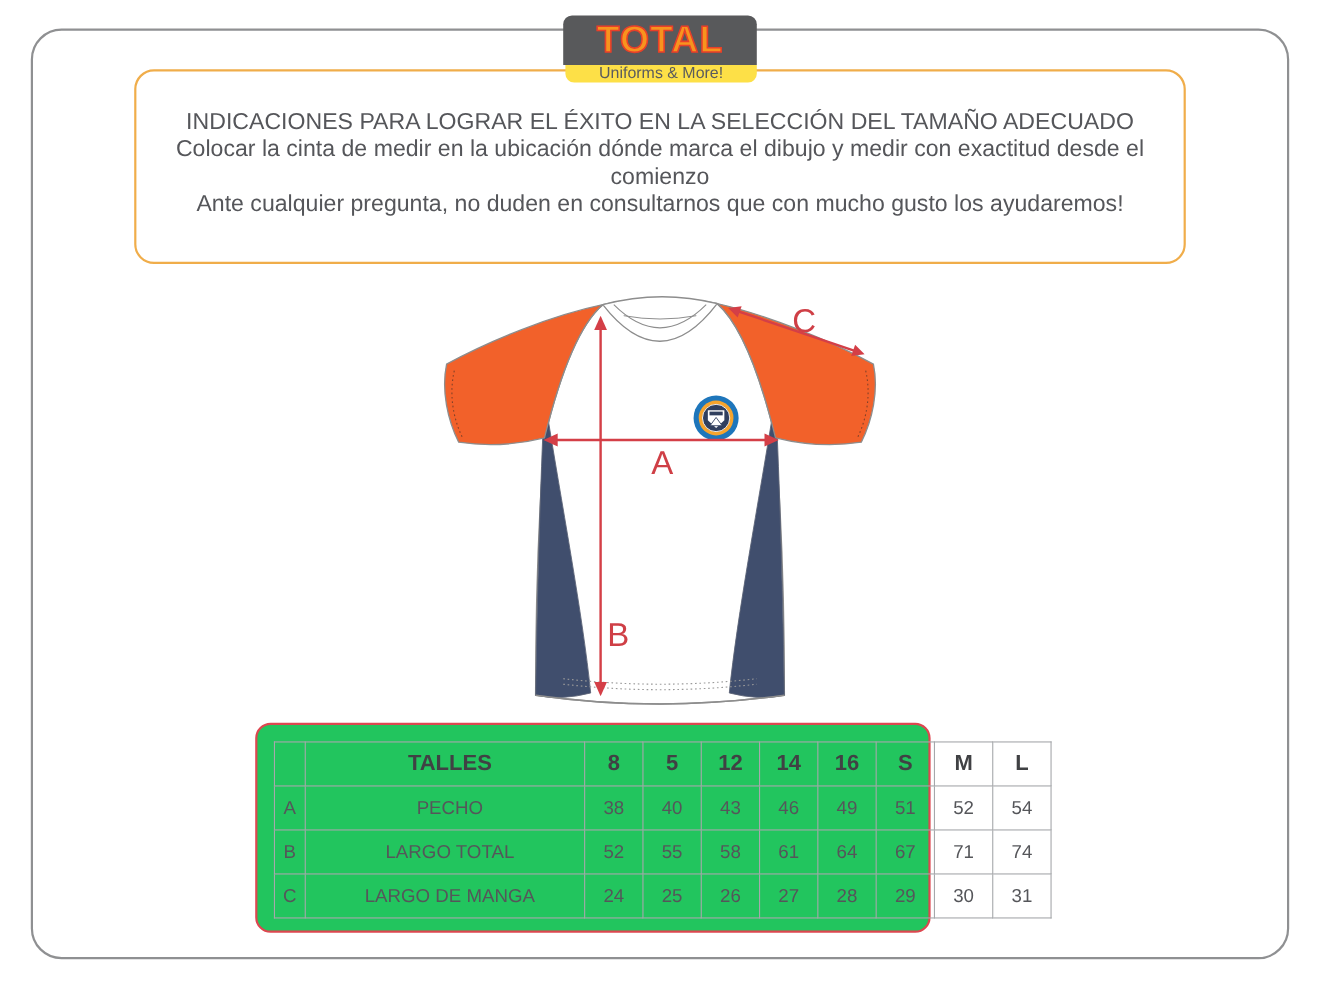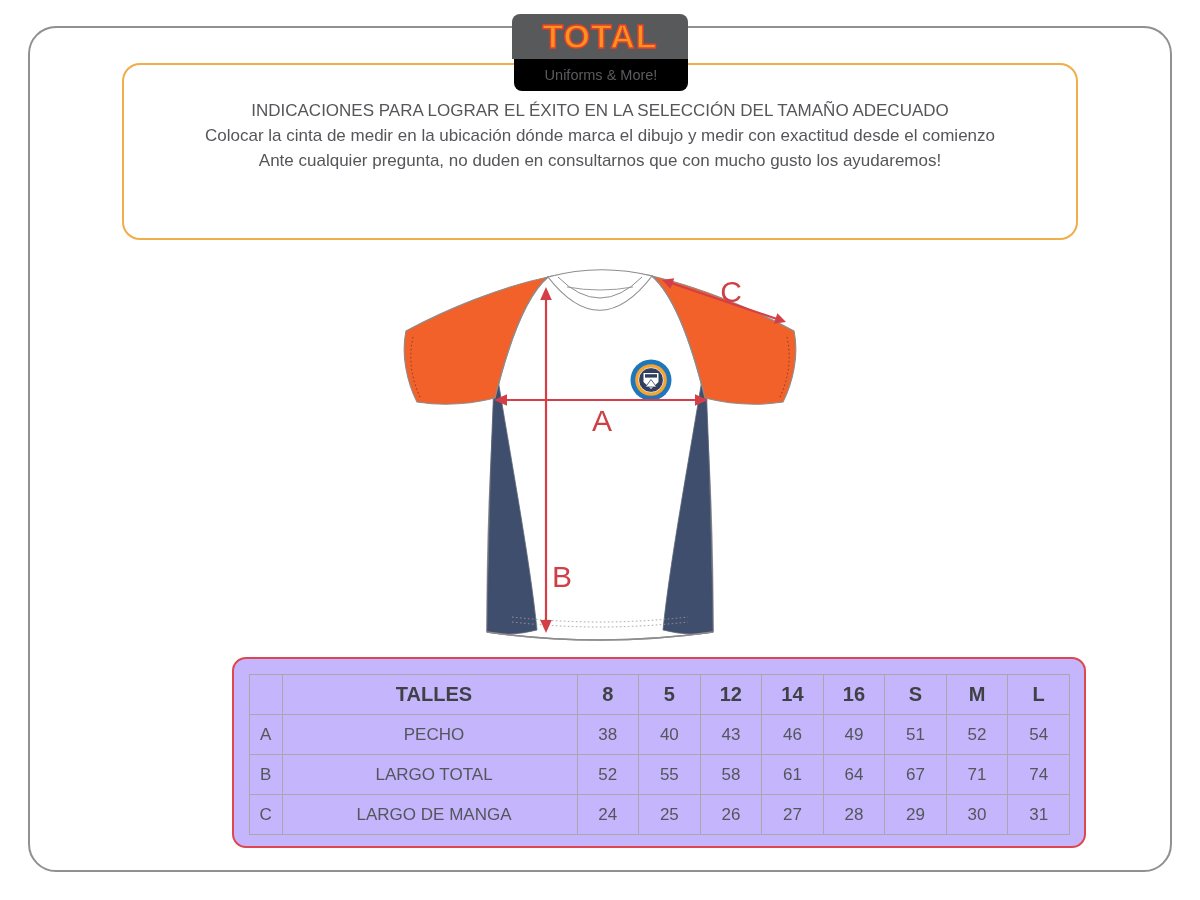--- a/index.html
+++ b/index.html
@@ -10,36 +10,36 @@
   
   .page-frame { position:absolute; left:28px; top:26px; width:1144px; height:846px;
     border:2px solid #8f9092; border-radius:28px; }
 
   
   .logo { position:absolute; left:512px; top:14px; width:176px; height:68px; z-index:5; }
   .logo-top { position:absolute; left:0; top:0; width:176px; height:45px; background:#58595b;
     border-radius:8px 8px 0 0; display:flex; align-items:center; justify-content:center; }
   .logo-title { font-size:34px; font-weight:bold; letter-spacing:1px; color:#f7941e;
     -webkit-text-stroke:1.4px #e8402a; text-shadow:0 0 1px #e8402a; }
-  .logo-strip { position:absolute; left:2px; top:45px; width:174px; height:32px; background:#000000;
+  .logo-strip { position:absolute; left:2px; top:45px; width:174px; height:16px; background:#fde047;
     border-radius:0 0 8px 8px; display:flex; align-items:center; justify-content:center; }
   .logo-sub { font-size:14.5px; color:#5a5b5e; }
 
   
   .instructions-panel { position:absolute; left:122px; top:63px; width:956px; height:177px;
     border:2px solid #f0ad4a; border-radius:18px; z-index:2; background:#fff;
     padding-top:33px; text-align:center; }
-  .instr-line { font-size:17px; line-height:25px; color:#55565a; }
+  .instr-line { font-size:21px; line-height:25px; color:#55565a; }
 
   
   .tshirt-wrap { position:absolute; left:390px; top:255px; width:420px; height:400px; z-index:3; }
 
   
-  .table-box { position:absolute; left:232px; top:657px; width:854px; height:191px;
-    border:2px solid #dd4750; border-radius:14px; background:#c4b5fd; z-index:3; padding:15px 14px 0 15px; }
+  .table-box { position:absolute; left:232px; top:657px; width:614px; height:191px;
+    border:2px solid #dd4750; border-radius:14px; background:#22c55e; z-index:3; padding:15px 14px 0 15px; }
   table.size-table { border-collapse:collapse; width:100%; table-layout:fixed; }
   table.size-table td { border:1px solid #a6a8ab; height:40px; vertical-align:middle;
     font-size:17px; color:#55565a; text-align:center; overflow:hidden; white-space:nowrap; }
   td.cell-letter { color:#cf4046; }
   td.cell-label { text-align:left; padding-left:9px; }
   tr.head td { font-weight:bold; font-size:20px; color:#404144; }
   tr.head td.cell-label { font-size:20px; }
 </style>
 </head>
 <body>

